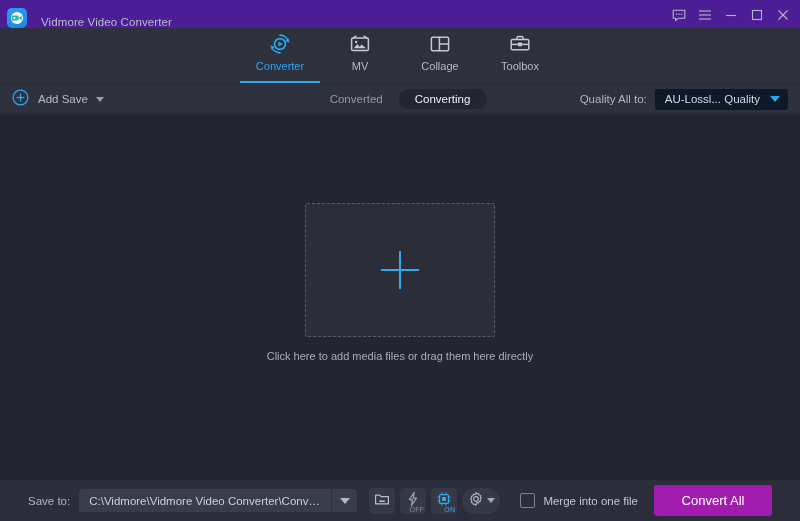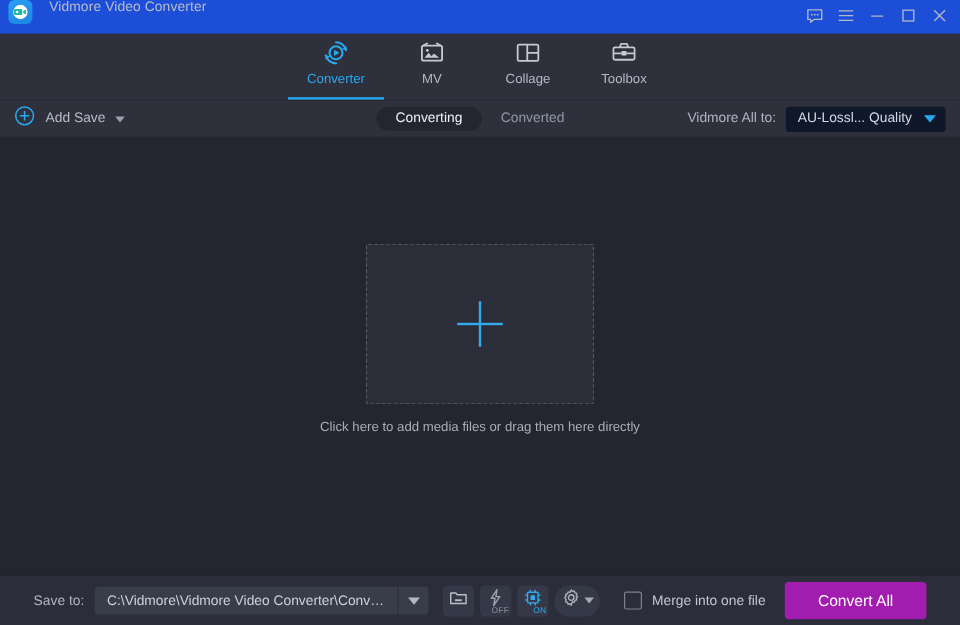--- a/index.html
+++ b/index.html
@@ -20,23 +20,23 @@
     height: 521px;
     position: relative;
     display: flex;
     flex-direction: column;
     background: #23252f;
   }
 
   
   .titlebar {
     height: 28px;
-    background: #1d4ed8;
-    display: flex;
-    align-items: flex-start;
+    background: #4c1d95;
+    display: flex;
+    align-items: flex-end;
     padding: 0 4px 0 7px;
     flex: 0 0 auto;
     position: relative;
     z-index: 5;
   }
   .app-icon {
     width: 20px;
     height: 20px;
     border-radius: 5px;
     background: linear-gradient(160deg, #2b9df6 0%, #1a86e0 100%);
@@ -474,26 +474,26 @@
           <circle cx="8.5" cy="8.5" r="7.4" fill="none" stroke="#29a8f2" stroke-width="1.3"></circle>
           <line x1="8.5" y1="4.6" x2="8.5" y2="12.4" stroke="#29a8f2" stroke-width="1.3"></line>
           <line x1="4.6" y1="8.5" x2="12.4" y2="8.5" stroke="#29a8f2" stroke-width="1.3"></line>
         </svg>
       </span>
       <span class="af-label">Add Save</span>
       <span class="caret-sm"></span>
     </div>
 
     <div class="segmented">
+      <div class="seg">Converted</div>
       <div class="seg active">Converting</div>
-      <div class="seg">Converted</div>
     </div>
 
     <div class="convert-all-to">
-      <span class="cat-label">Vidmore All to:</span>
+      <span class="cat-label">Quality All to:</span>
       <div class="preset-dd">
         <span class="pd-text">AU-Lossl... Quality</span>
         <span class="pd-caret"></span>
       </div>
     </div>
   </div>
 
   <div class="main">
     <div class="dropzone">
       <div class="plus-big"></div>

